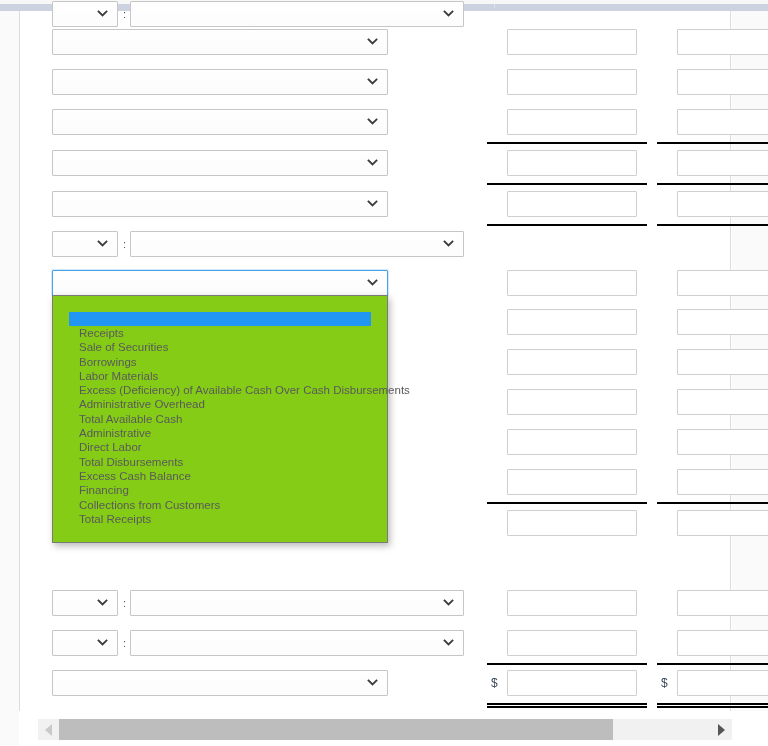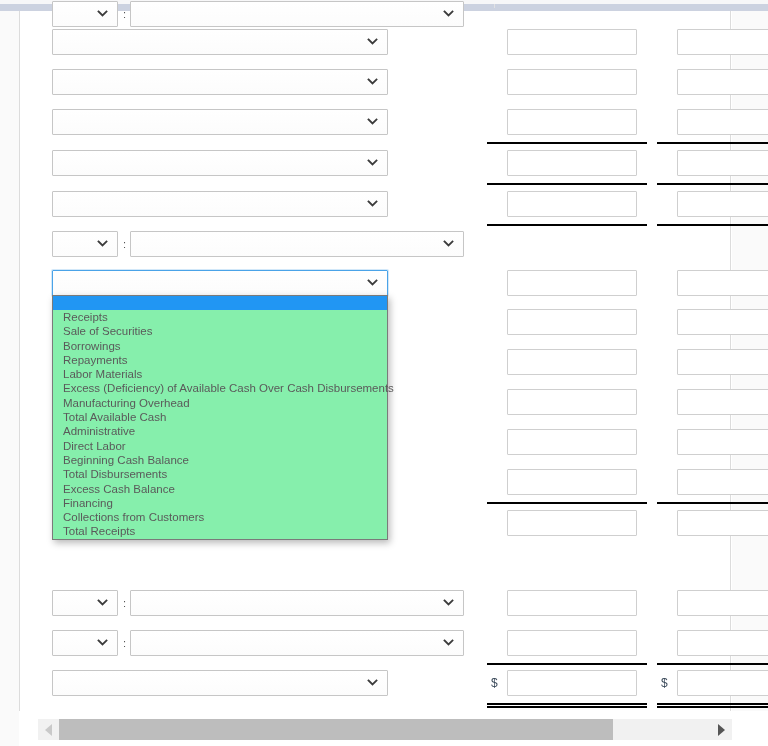--- a/index.html
+++ b/index.html
@@ -99,25 +99,25 @@
   .rule-double {
     position: absolute;
     height: 5px;
     border-top: 2px solid #000000;
     border-bottom: 2px solid #000000;
   }
 
   
   .dropdown {
     position: absolute;
-    background: #86efac;
+    background: #84cc16;
     border: 1px solid #7a7a7a;
     box-shadow: 2px 3px 7px rgba(0,0,0,0.28);
     z-index: 50;
-    padding: 0;
+    padding: 16px;
   }
   .dd-list { list-style: none; margin: 0; padding: 0; }
   .dd-item {
     font-size: 11.5px;
     line-height: 14.3px;
     color: #5a5a5a;
     padding: 0 4px 0 10px;
     white-space: nowrap;
     cursor: default;
   }
@@ -339,28 +339,26 @@
     <input class="txt" style="left: 657px; top: 659px; width: 130px;">
     <div class="rule-double" style="left:467px; top:692px; width:160px;"></div>
     <div class="rule-double" style="left:637px; top:692px; width:160px;"></div>
 
     <div class="dropdown" style="left:32px; top:284px; width:336px;">
       <ul class="dd-list" id="dd-list">
           <li class="dd-item selected blank"></li>
           <li class="dd-item">Receipts</li>
           <li class="dd-item">Sale of Securities</li>
           <li class="dd-item">Borrowings</li>
-          <li class="dd-item">Repayments</li>
           <li class="dd-item">Labor Materials</li>
           <li class="dd-item">Excess (Deficiency) of Available Cash Over Cash Disbursements</li>
-          <li class="dd-item">Manufacturing Overhead</li>
+          <li class="dd-item">Administrative Overhead</li>
           <li class="dd-item">Total Available Cash</li>
           <li class="dd-item">Administrative</li>
           <li class="dd-item">Direct Labor</li>
-          <li class="dd-item">Beginning Cash Balance</li>
           <li class="dd-item">Total Disbursements</li>
           <li class="dd-item">Excess Cash Balance</li>
           <li class="dd-item">Financing</li>
           <li class="dd-item">Collections from Customers</li>
           <li class="dd-item">Total Receipts</li>
         </ul>
     </div>
 
   </div>
 

